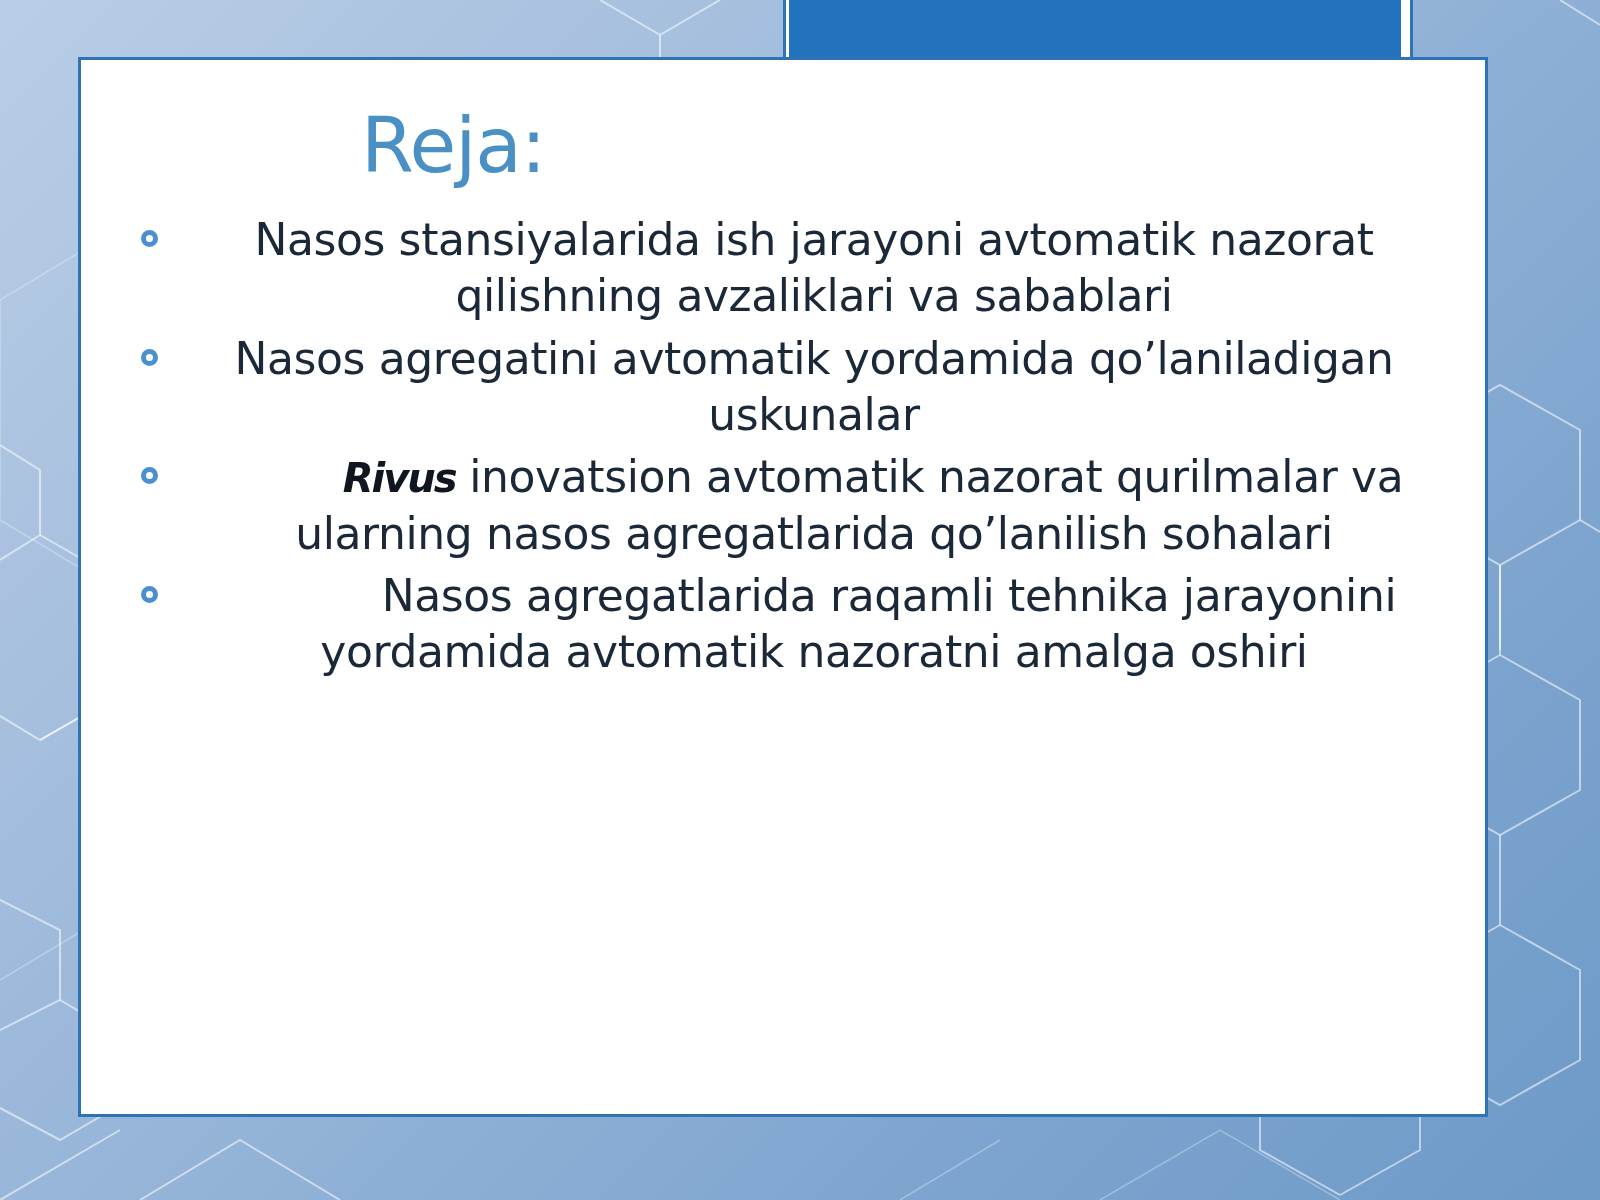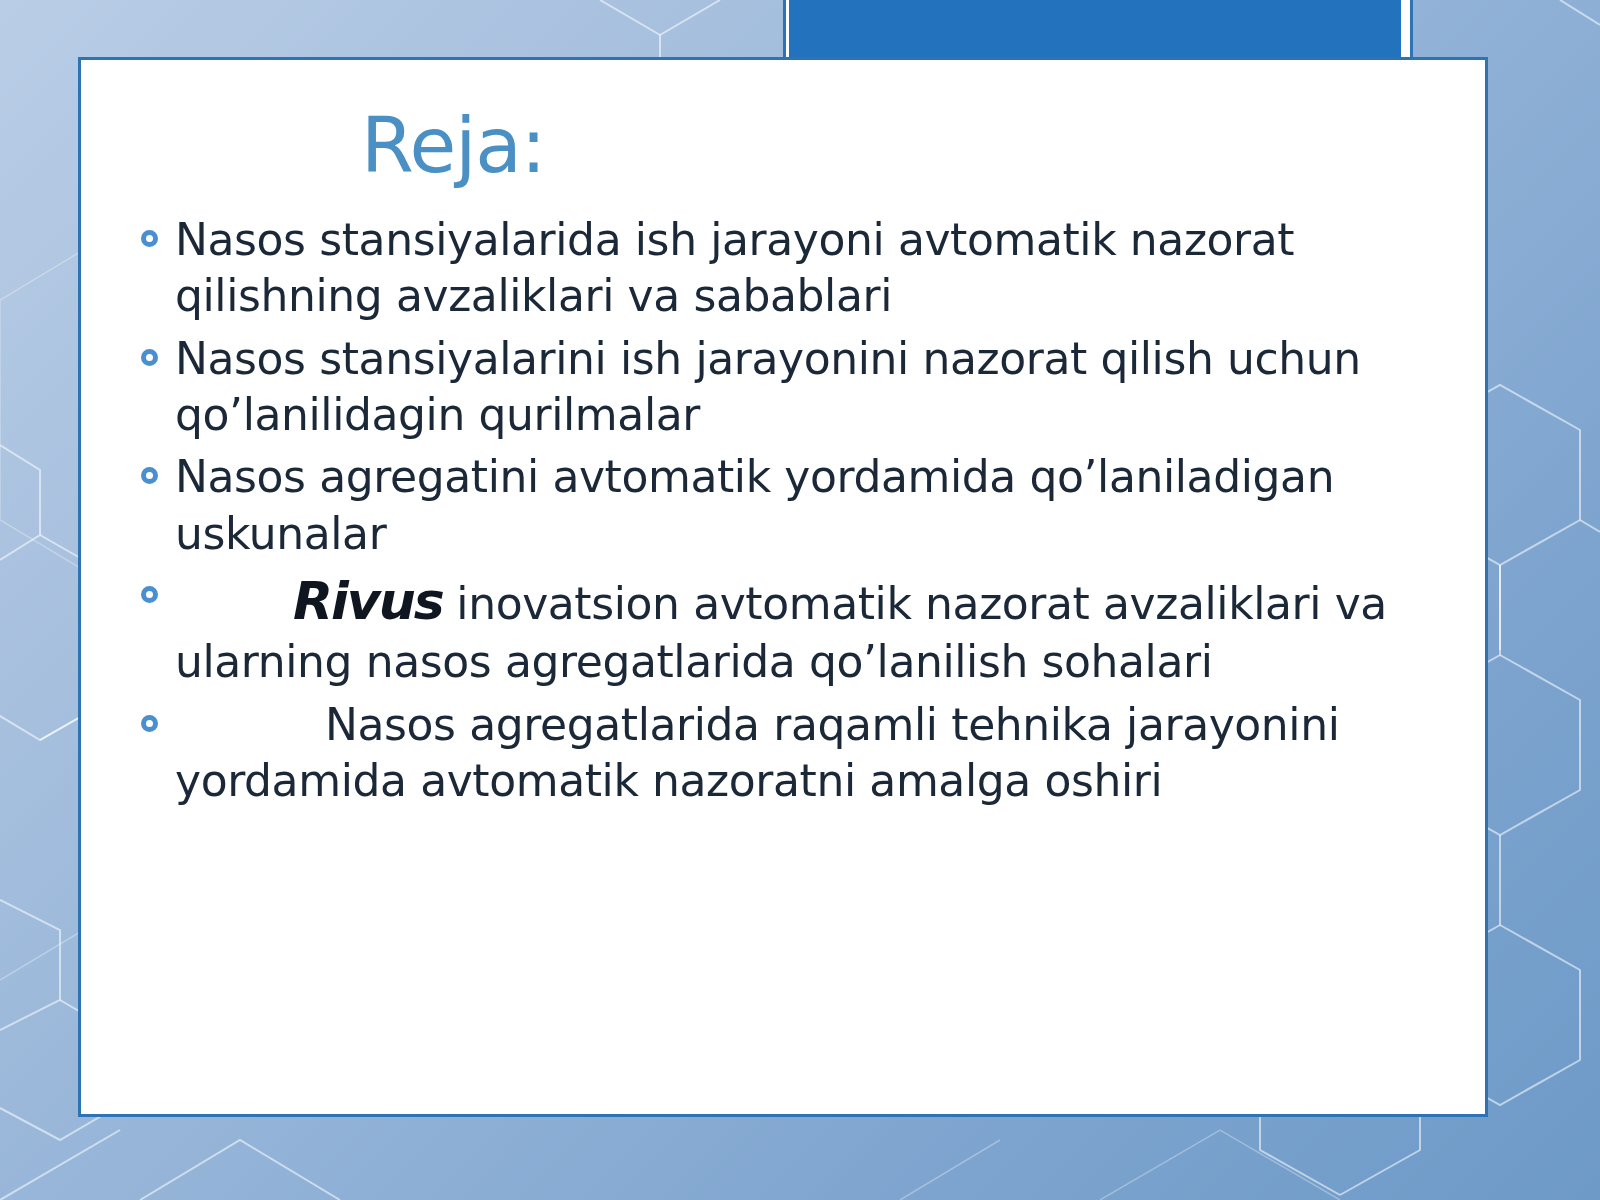--- a/index.html
+++ b/index.html
@@ -87,20 +87,21 @@
     position: absolute;
     left: 42px;
     top: 152px;
     width: 1330px;
   }
 
   .bullet-row {
     display: flex;
     align-items: flex-start;
     margin-bottom: 6px;
+    text-align: center;
   }
 
   .bullet-marker {
     flex: 0 0 auto;
     width: 52px;
     padding-top: 18px;
     text-align: center;
   }
   .bullet-marker .ring {
     display: inline-block;
@@ -126,21 +127,21 @@
     text-indent: 118px;
   }
   .bullet-text.indent2 {
     text-indent: 150px;
   }
 
   .brand {
     font-family: "DejaVu Sans", sans-serif;
     font-weight: bold;
     font-style: italic;
-    font-size: 52px;
+    font-size: 40px;
     letter-spacing: -2px;
     color: #10161f;
   }
 </style>
 </head>
 <body>
 
 <div id="slide">
 
   <svg class="bg-deco" viewBox="0 0 1600 1200" preserveAspectRatio="none">
@@ -185,33 +186,29 @@
 
       <div class="title">Reja:</div>
 
       <div class="bullets">
 
         <div class="bullet-row">
           <div class="bullet-marker"><span class="ring"></span></div>
           <div class="bullet-text"> Nasos stansiyalarida ish jarayoni avtomatik nazorat qilishning avzaliklari va sabablari</div>
         </div>
 
-        <div class="bullet-row">
-          <div class="bullet-marker"><span class="ring"></span></div>
-          <div class="bullet-text"> Nasos stansiyalarini ish jarayonini nazorat qilish uchun qo’lanilidagin qurilmalar</div>
-        </div>
 
         <div class="bullet-row">
           <div class="bullet-marker"><span class="ring"></span></div>
           <div class="bullet-text">  Nasos agregatini avtomatik yordamida qo’laniladigan uskunalar</div>
         </div>
 
         <div class="bullet-row">
           <div class="bullet-marker"><span class="ring"></span></div>
-          <div class="bullet-text indent"><span class="brand">Rivus</span><span> inovatsion avtomatik nazorat avzaliklari va ularning nasos agregatlarida qo’lanilish sohalari</span></div>
+          <div class="bullet-text indent"><span class="brand">Rivus</span><span> inovatsion avtomatik nazorat qurilmalar va ularning nasos agregatlarida qo’lanilish sohalari</span></div>
         </div>
 
         <div class="bullet-row">
           <div class="bullet-marker"><span class="ring"></span></div>
           <div class="bullet-text indent2">Nasos agregatlarida raqamli tehnika jarayonini yordamida avtomatik nazoratni amalga oshiri</div>
         </div>
 
       </div>
 
     </div>

